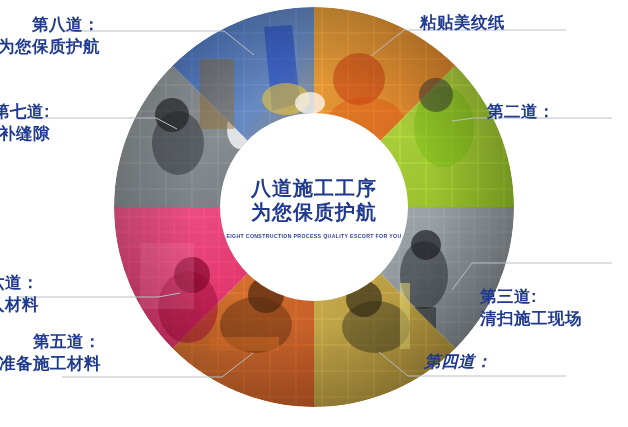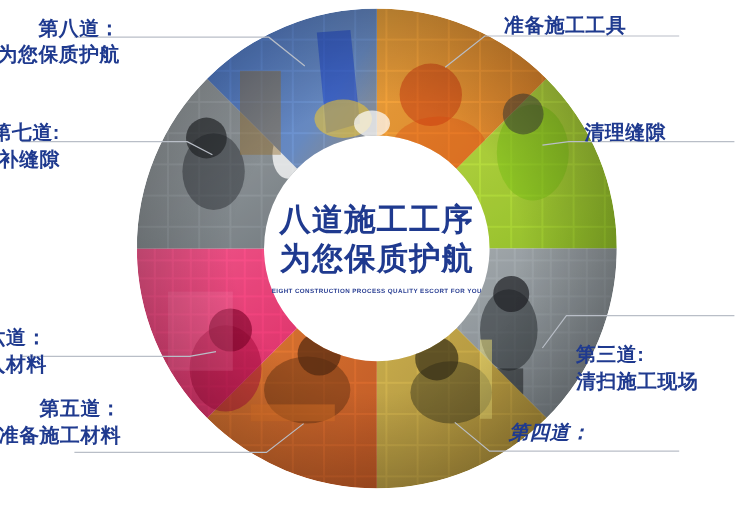--- a/index.html
+++ b/index.html
@@ -28,21 +28,21 @@
     margin-left:-93px;margin-top:-93px;
     background:#ffffff;
     border-radius:50%;
     display:flex;flex-direction:column;
     align-items:center;justify-content:center;
     z-index:5;
   }
   .center-line{
     color:#1f3a8f;
     font-weight:bold;
-    font-size:26px;
+    font-size:20px;
     letter-spacing:1px;
     line-height:1.2;
     white-space:nowrap;
   }
   .center-sub{
     margin-top:9px;
     color:#2a3f93;
     font-size:5.2px;
     font-weight:bold;
     letter-spacing:0.35px;
@@ -230,25 +230,25 @@
     </svg>
 
     <div class="center-disc">
       <div class="center-line">八道施工工序</div>
       <div class="center-line">为您保质护航</div>
       <div class="center-sub">EIGHT CONSTRUCTION PROCESS QUALITY ESCORT FOR YOU</div>
     </div>
   </div>
 
   <div class="label lbl-1">
-    <span class="l2">准备施工工具</span>
+    <span class="l2">粘贴美纹纸</span>
   </div>
 
   <div class="label lbl-2">
-    <span class="l2">清理缝隙</span>
+    <span>第二道：</span>
   </div>
 
   <div class="label lbl-3">
     <span>第三道:</span>
     <span class="l2">清扫施工现场</span>
   </div>
 
   <div class="label lbl-4">
     <span>第四道：</span>
   </div>

